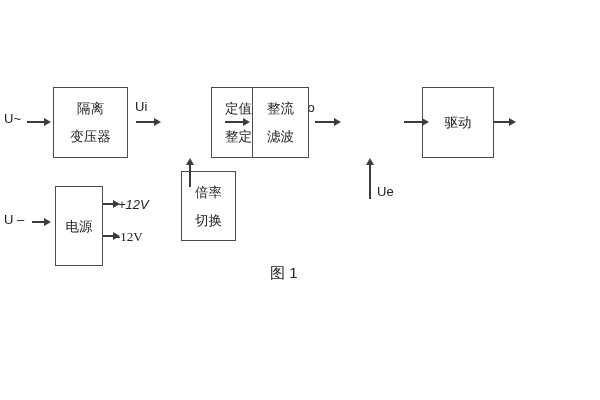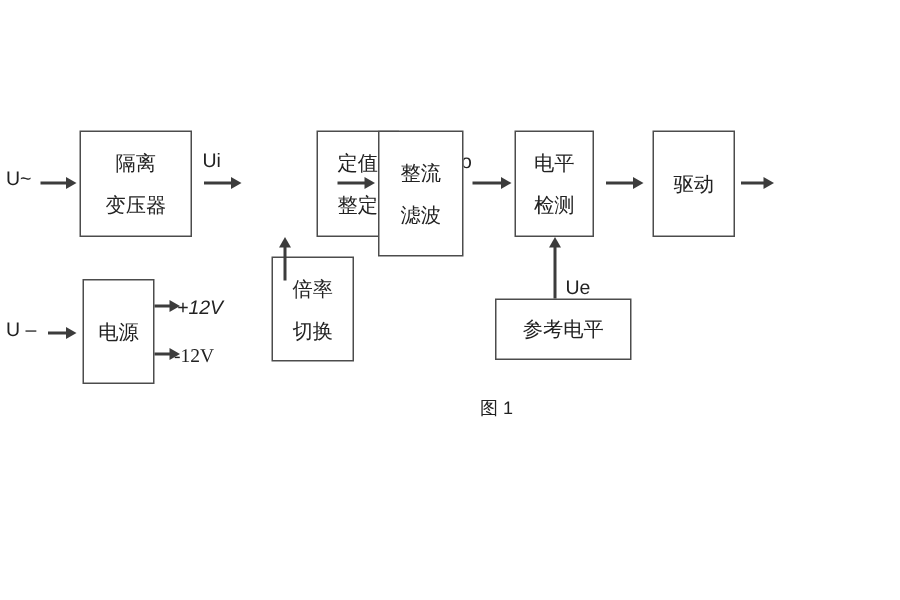--- a/index.html
+++ b/index.html
@@ -16,21 +16,21 @@
     color:var(--text);
   }
   .box{
     position:absolute;box-sizing:border-box;
     border:1.4px solid var(--border);background:var(--background);
     display:flex;flex-direction:column;align-items:center;justify-content:center;
     gap:13px;font-size:13.5px;line-height:15px;white-space:nowrap;
   }
   .box span{display:block;}
   .sig{position:absolute;font-size:13px;line-height:16px;white-space:nowrap;}
-  .cap{position:absolute;font-size:12px;text-align:right;}
+  .cap{position:absolute;font-size:15px;text-align:left;}
   .arrow-h{position:absolute;height:8px;}
   .arrow-h .line{position:absolute;left:0;right:6px;top:3.25px;height:1.5px;background:var(--line);}
   .arrow-h .head{position:absolute;right:0;top:0;width:0;height:0;
     border-top:4px solid transparent;border-bottom:4px solid transparent;border-left:7px solid var(--line);}
   .arrow-v{position:absolute;width:8px;}
   .arrow-v .line{position:absolute;top:6px;bottom:0;left:3.25px;width:1.5px;background:var(--line);}
   .arrow-v .head{position:absolute;top:0;left:0;width:0;height:0;
     border-left:4px solid transparent;border-right:4px solid transparent;border-bottom:7px solid var(--line);}
 </style>
 </head>
@@ -48,41 +48,34 @@
   <div class="sig" style="left:116px;top:229px;font-family:Liberation Serif, serif;">-12V</div>
 
   <div class="box" style="left:53px;top:87px;width:75px;height:71px;">
     <span>隔离</span>
     <span>变压器</span>
   </div>
   <div class="box" style="left:163px;top:87px;width:55px;height:71px;margin-left:48px;">
     <span>定值</span>
     <span>整定</span>
   </div>
-  <div class="box" style="left:252px;top:87px;width:57px;height:84px;">
+  <div class="box" style="left:252px;top:87px;width:57px;height:71px;">
     <span>整流</span>
     <span>滤波</span>
   </div>
-  <div class="box" style="left:343px;top:87px;width:53px;height:71px;">
-    <span>电平</span>
-    <span>检测</span>
-  </div>
-  <div class="box" style="left:435px;top:87px;width:55px;height:71px;">
+  <div class="box" style="left:422px;top:87px;width:72px;height:71px;">
     <span>驱动</span>
   </div>
 
-  <div class="box" style="left:55px;top:186px;width:48px;height:70px;">
+  <div class="box" style="left:55px;top:186px;width:48px;height:80px;">
     <span>电源</span>
   </div>
   <div class="box" style="left:163px;top:171px;width:55px;height:70px;margin-left:18px;">
     <span>倍率</span>
     <span>切换</span>
-  </div>
-  <div class="box" style="left:330px;top:199px;width:91px;height:41px;gap:0;">
-    <span>参考电平</span>
   </div>
 
   <div class="arrow-h" style="left:27px;top:118px;width:24px;">
       <i class="line"></i>
       <i class="head"></i>
     </div>
   <div class="arrow-h" style="left:136px;top:118px;width:25px;">
       <i class="line"></i>
       <i class="head"></i>
     </div>

